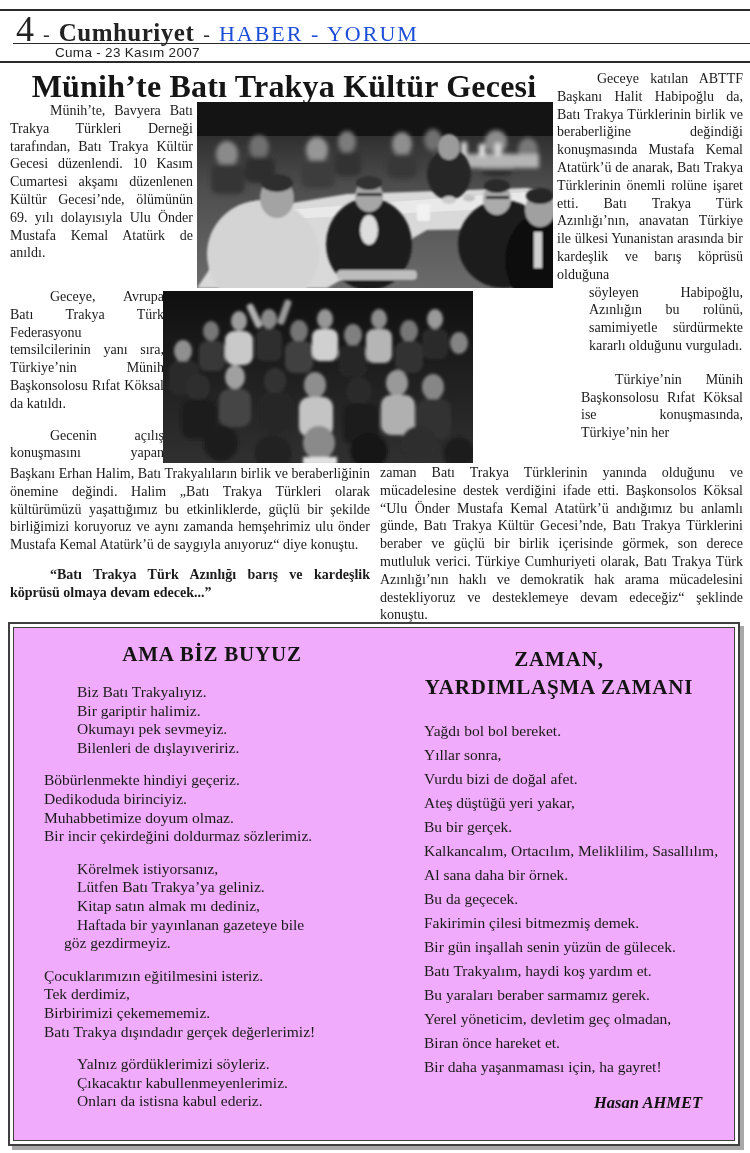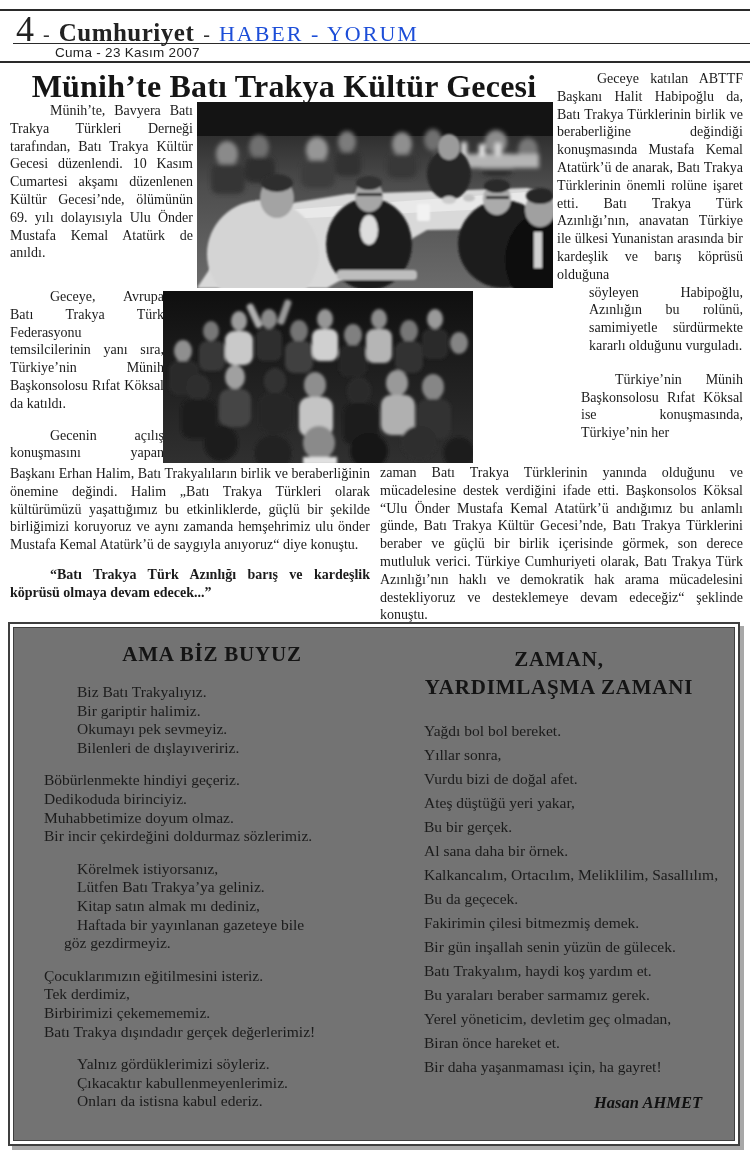--- a/index.html
+++ b/index.html
@@ -29,21 +29,21 @@
   .right-col .p3{margin-top:16px;margin-left:24px;text-indent:34px;}
   .bottom-left{left:10px;top:465px;width:360px;height:161px;}
   .bottom-left .quote{margin-top:12px;font-weight:bold;text-indent:40px;}
   .bottom-right{left:380px;top:464px;width:363px;height:162px;line-height:17.8px;}
   b{font-weight:normal;}
   
   .photo{position:absolute;overflow:hidden;background:#333;}
   .photo1{left:197px;top:102px;width:356px;height:186px;}
   .photo2{left:163px;top:291px;width:310px;height:172px;}
   
-  .poem-box{position:absolute;left:13px;top:627px;width:720px;height:512px;background:#737373;
+  .poem-box{position:absolute;left:13px;top:627px;width:720px;height:512px;background:#f0abfc;
             border:1px solid #3f3f3f;
             box-shadow:0 0 0 3px #ffffff,0 0 0 5px #3f3f3f,4px 4px 0 5px #a8a8a8;}
   .poem-left{position:absolute;left:30px;top:14px;width:336px;}
   .poem-right{position:absolute;left:380px;top:10px;width:330px;}
   .poem-title{font-size:21px;font-weight:bold;text-align:center;letter-spacing:0.8px;color:#141414;}
   .poem-title.two-line{line-height:1.32;margin-top:8px;}
   .poem-left .poem-title{margin-bottom:16px;}
   .poem-right .poem-title{margin-bottom:18px;}
   .stanza{margin-bottom:14px;}
   .stanza .pl{font-size:15.5px;line-height:18.6px;}
@@ -269,22 +269,22 @@
     <div class="poem-right">
       <div class="poem-title two-line">
         <div>ZAMAN,</div>
         <div>YARDIMLAŞMA ZAMANI</div>
       </div>
       <div class="pr">Yağdı bol bol bereket.</div>
       <div class="pr">Yıllar sonra,</div>
       <div class="pr">Vurdu bizi de doğal afet.</div>
       <div class="pr">Ateş düştüğü yeri yakar,</div>
       <div class="pr">Bu bir gerçek.</div>
+      <div class="pr">Kalkancalım, Ortacılım, Meliklilim, Sasallılım,</div>
       <div class="pr">Al sana daha bir örnek.</div>
-      <div class="pr">Kalkancalım, Ortacılım, Meliklilim, Sasallılım,</div>
       <div class="pr">Bu da geçecek.</div>
       <div class="pr">Fakirimin çilesi bitmezmiş demek.</div>
       <div class="pr">Bir gün inşallah senin yüzün de gülecek.</div>
       <div class="pr">Batı Trakyalım, haydi koş yardım et.</div>
       <div class="pr">Bu yaraları beraber sarmamız gerek.</div>
       <div class="pr">Yerel yöneticim, devletim geç olmadan,</div>
       <div class="pr">Biran önce hareket et.</div>
       <div class="pr">Bir daha yaşanmaması için, ha gayret!</div>
       <div class="signature">Hasan AHMET</div>
     </div>

